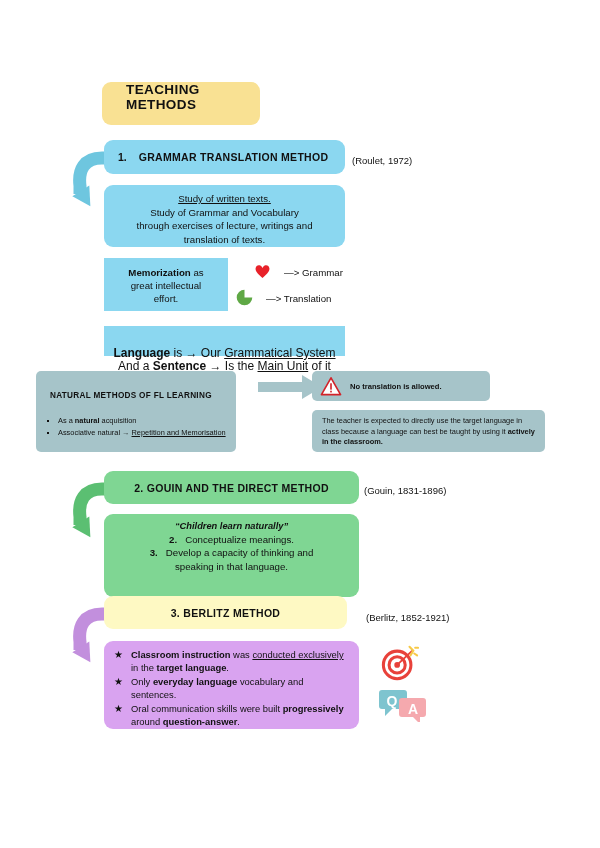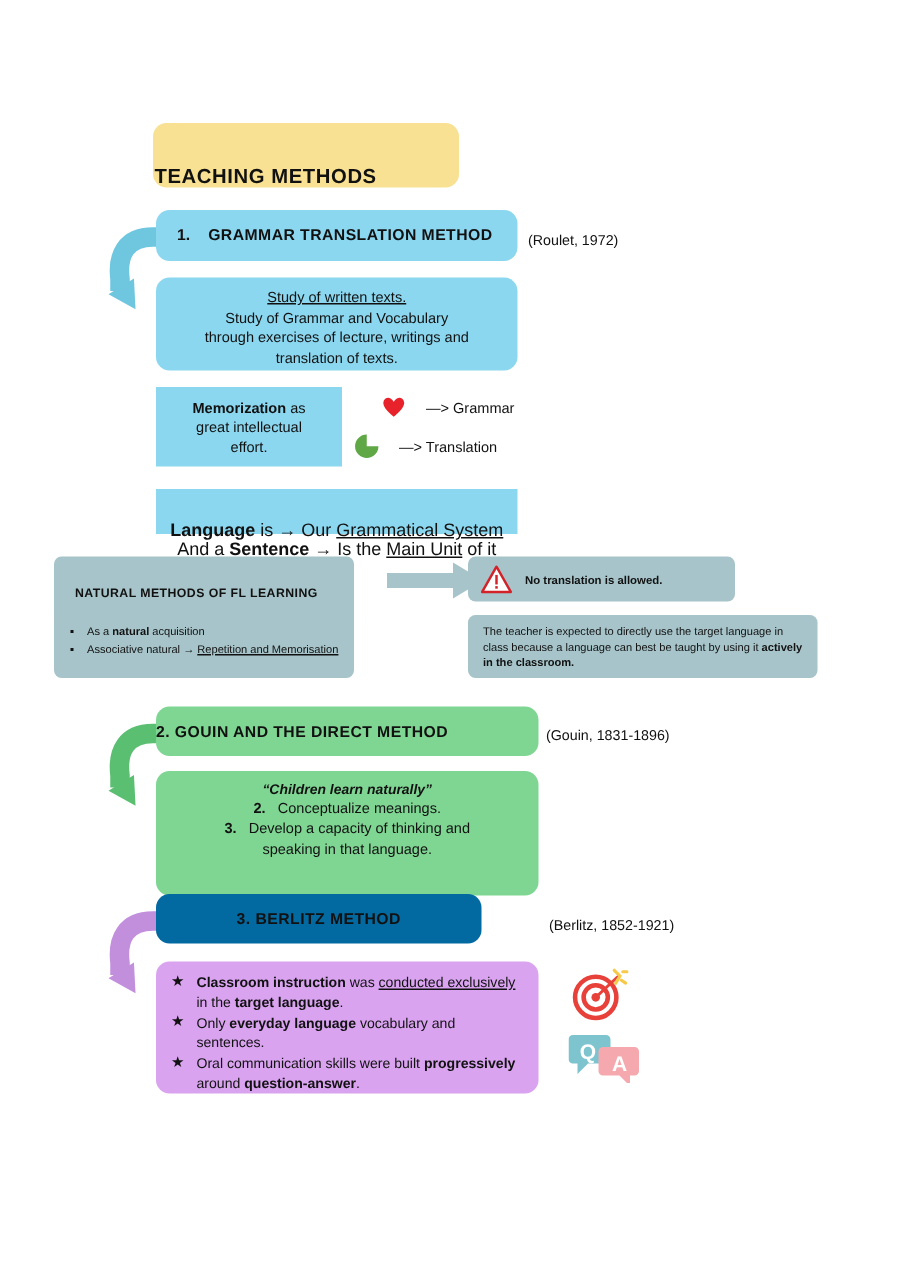--- a/index.html
+++ b/index.html
@@ -32,25 +32,25 @@
   .sq {
     border-radius: 0;
   }
   .soft {
     border-radius: 5px;
   }
 
   
   #title-box {
     left: 102px; top: 82px;
-    width: 204px; height: 43px;
+    width: 158px; height: 43px;
     background: #F9E193;
     display: flex;
-    align-items: flex-end;
-    padding-left: 1px;
+    align-items: flex-start;
+    padding-left: 24px;
   }
   #title-box .t {
     font-size: 13.5px;
     font-weight: bold;
     letter-spacing: 0.4px;
   }
 
   
   #m1-header {
     left: 104px; top: 140px;
@@ -177,20 +177,21 @@
   }
   #warn-body b { font-weight: bold; }
 
   
   #m2-header {
     left: 104px; top: 471px;
     width: 255px; height: 33px;
     background: #7FD693;
     display: flex;
     align-items: center;
+    justify-content: center;
   }
   #m2-header .t { font-size: 10.5px; font-weight: bold; letter-spacing: 0.3px; }
   #m2-cite {
     left: 364px; top: 485px;
     font-size: 9.5px;
   }
   #m2-body {
     left: 104px; top: 514px;
     width: 255px; height: 83px;
     background: #7FD693;
@@ -198,22 +199,22 @@
     padding-top: 6px;
     font-size: 9.7px;
     line-height: 13.2px;
   }
   #m2-body .q { font-style: italic; font-weight: bold; font-size: 9.3px; }
   #m2-body .n { font-weight: bold; }
 
   
   #m3-header {
     left: 104px; top: 596px;
-    width: 217px; height: 33px;
-    background: #0369a1;
+    width: 243px; height: 33px;
+    background: #fef9c3;
     display: flex;
     align-items: center;
     justify-content: center;
   }
   #m3-header .t { font-size: 10.5px; font-weight: bold; letter-spacing: 0.3px; }
   #m3-cite {
     left: 366px; top: 612px;
     font-size: 9.5px;
   }
   #m3-body {

